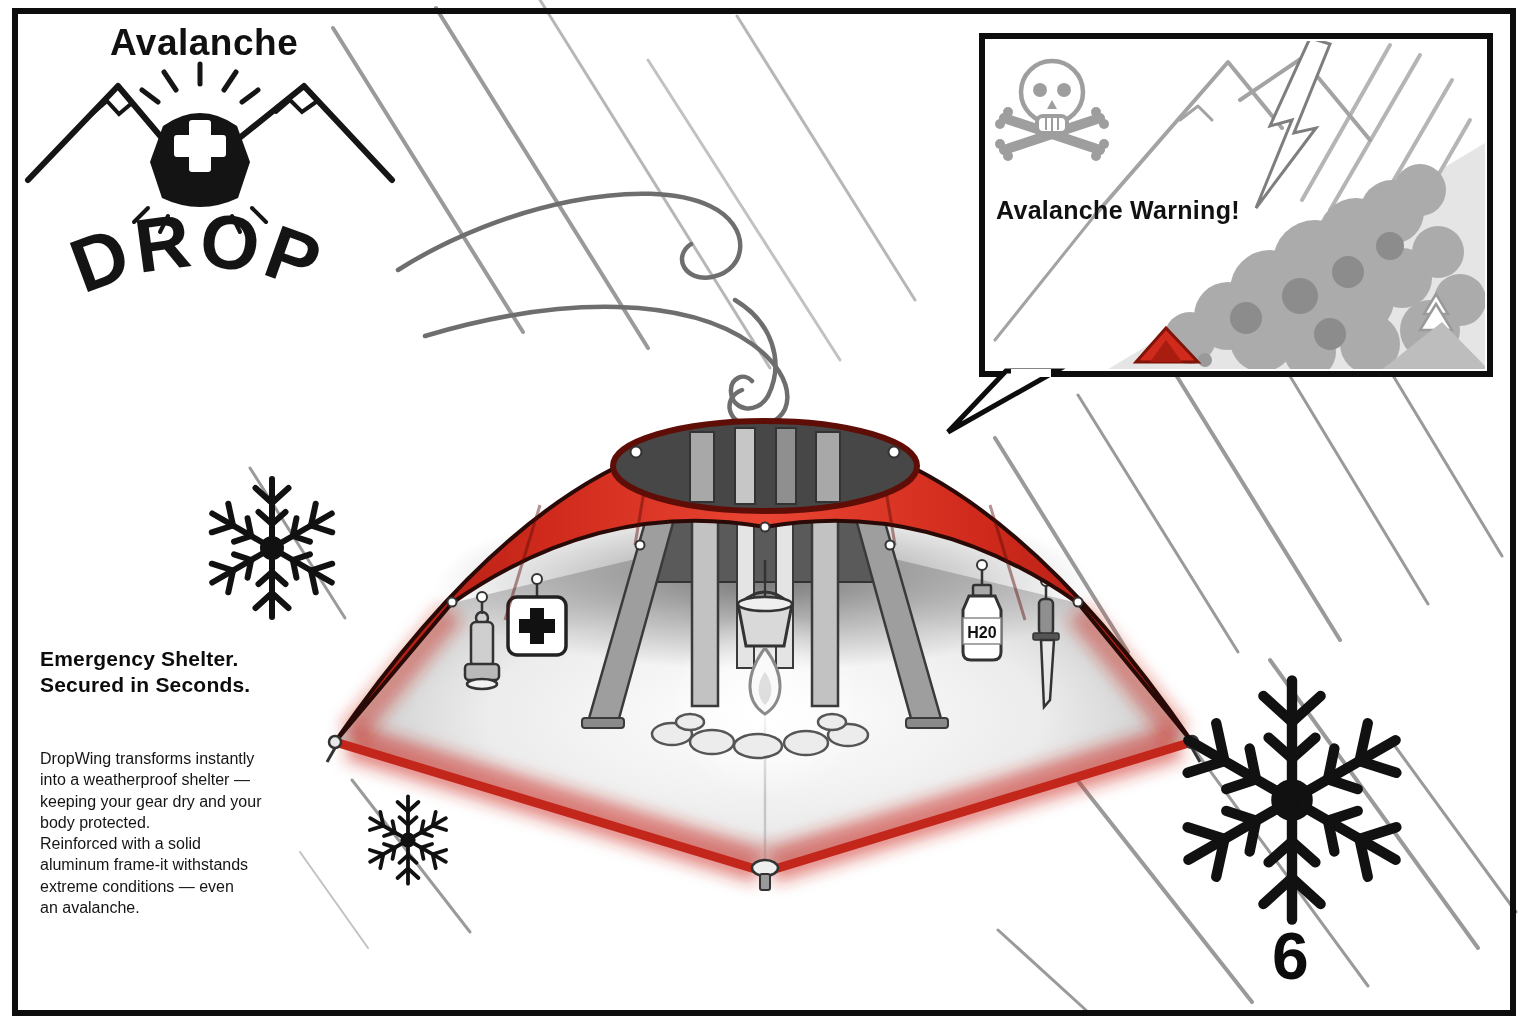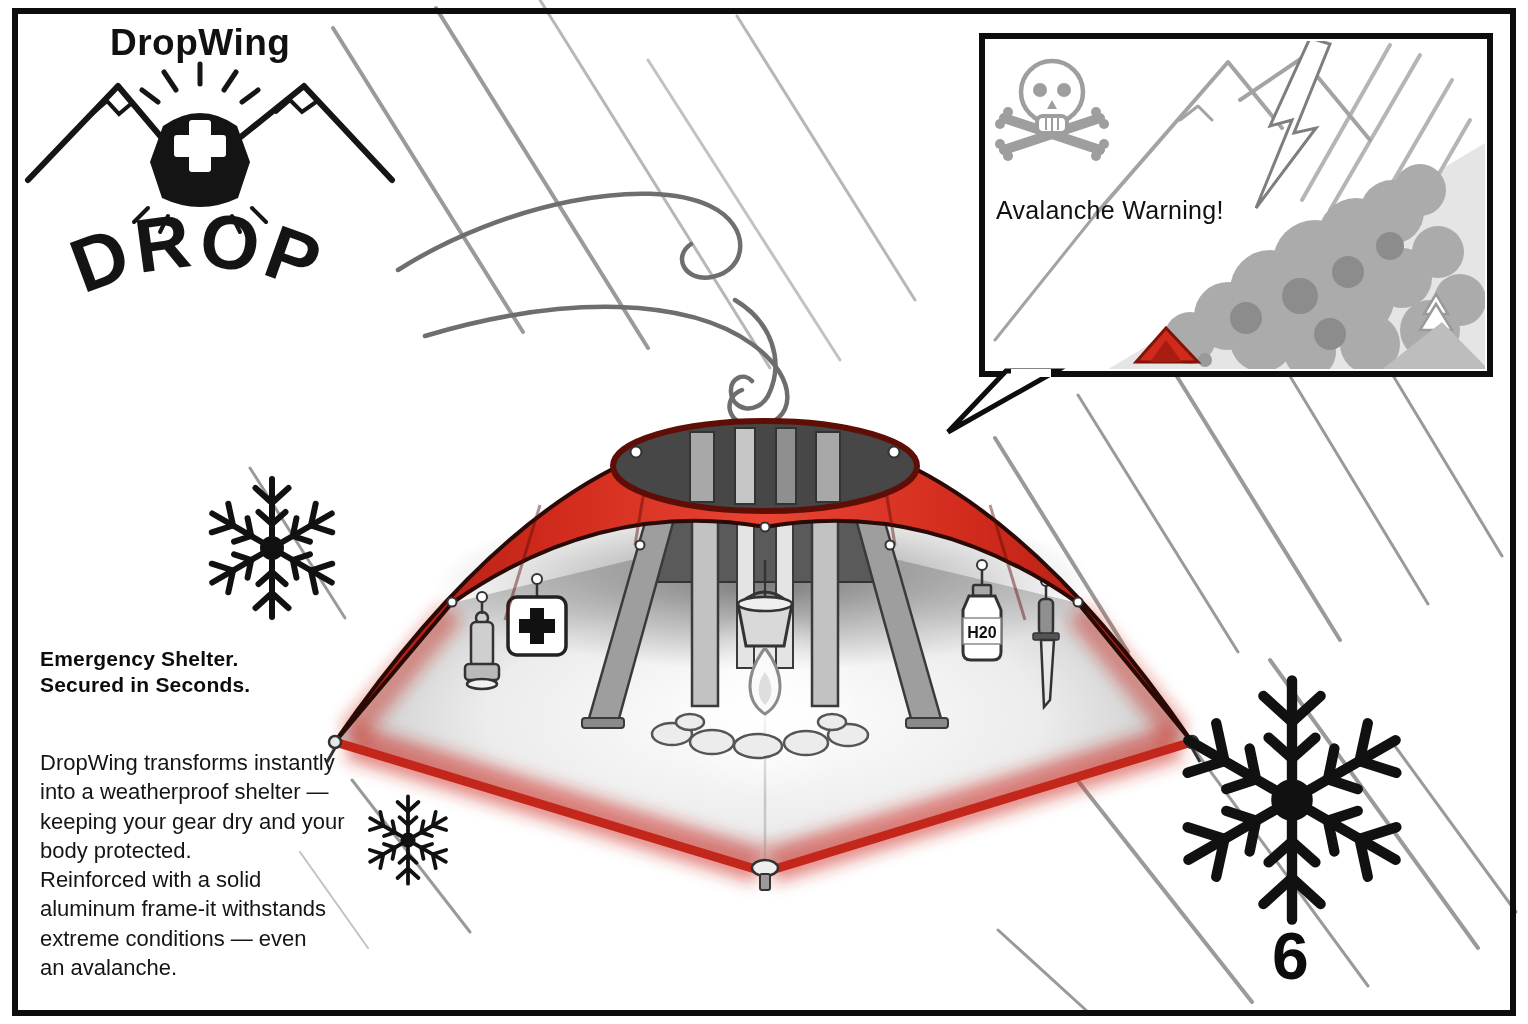--- a/index.html
+++ b/index.html
@@ -9,28 +9,28 @@
   }
   .frame{
     position:absolute;left:12px;top:8px;right:12px;bottom:8px;
     border:6px solid #0d0d0d;pointer-events:none;
   }
   .abs{position:absolute;}
   .brand{
     left:110px;top:22px;font-size:37px;font-weight:800;letter-spacing:.5px;color:#111;
   }
   .warn-caption{
-    left:996px;top:196px;font-size:25px;font-weight:normal;color:#111;letter-spacing:.3px;
+    left:996px;top:196px;font-size:25px;font-weight:bold;color:#111;letter-spacing:.3px;
   }
   .headline{
     left:40px;top:646px;font-size:21px;font-weight:bold;line-height:1.22;
     white-space:pre-line;color:#0c0c0c;letter-spacing:.2px;
   }
   .bodycopy{
-    left:40px;top:748px;width:345px;font-size:22px;line-height:1.33;
+    left:40px;top:748px;width:345px;font-size:16px;line-height:1.33;
     white-space:pre-line;color:#151515;
   }
   .pagenum{
     left:1272px;top:918px;font-size:66px;font-weight:800;color:#0c0c0c;
   }
   svg{display:block;}
   #art{position:absolute;left:0;top:0;}
 </style>
 </head>
 <body>
@@ -383,21 +383,21 @@
           <line x1="1052" y1="117" x2="1052" y2="131"></line>
           <line x1="1058" y1="117" x2="1058" y2="130"></line>
         </g>
       </g>
 
       <polygon points="1006,371 1056,371 948,432" fill="#fff" stroke="#0d0d0d" stroke-width="5"></polygon>
       <line x1="1011" y1="373" x2="1051" y2="373" stroke="#fff" stroke-width="8"></line>
     </g>
   </svg>
 
-  <div class="abs brand">DropWing</div>
+  <div class="abs brand">Avalanche</div>
   <div class="abs warn-caption">Avalanche Warning!</div>
   <div class="abs headline">Emergency Shelter.
 Secured in Seconds.</div>
   <div class="abs bodycopy">DropWing transforms instantly
 into a weatherproof shelter —
 keeping your gear dry and your
 body protected.
 Reinforced with a solid
 aluminum frame-it withstands
 extreme conditions — even

